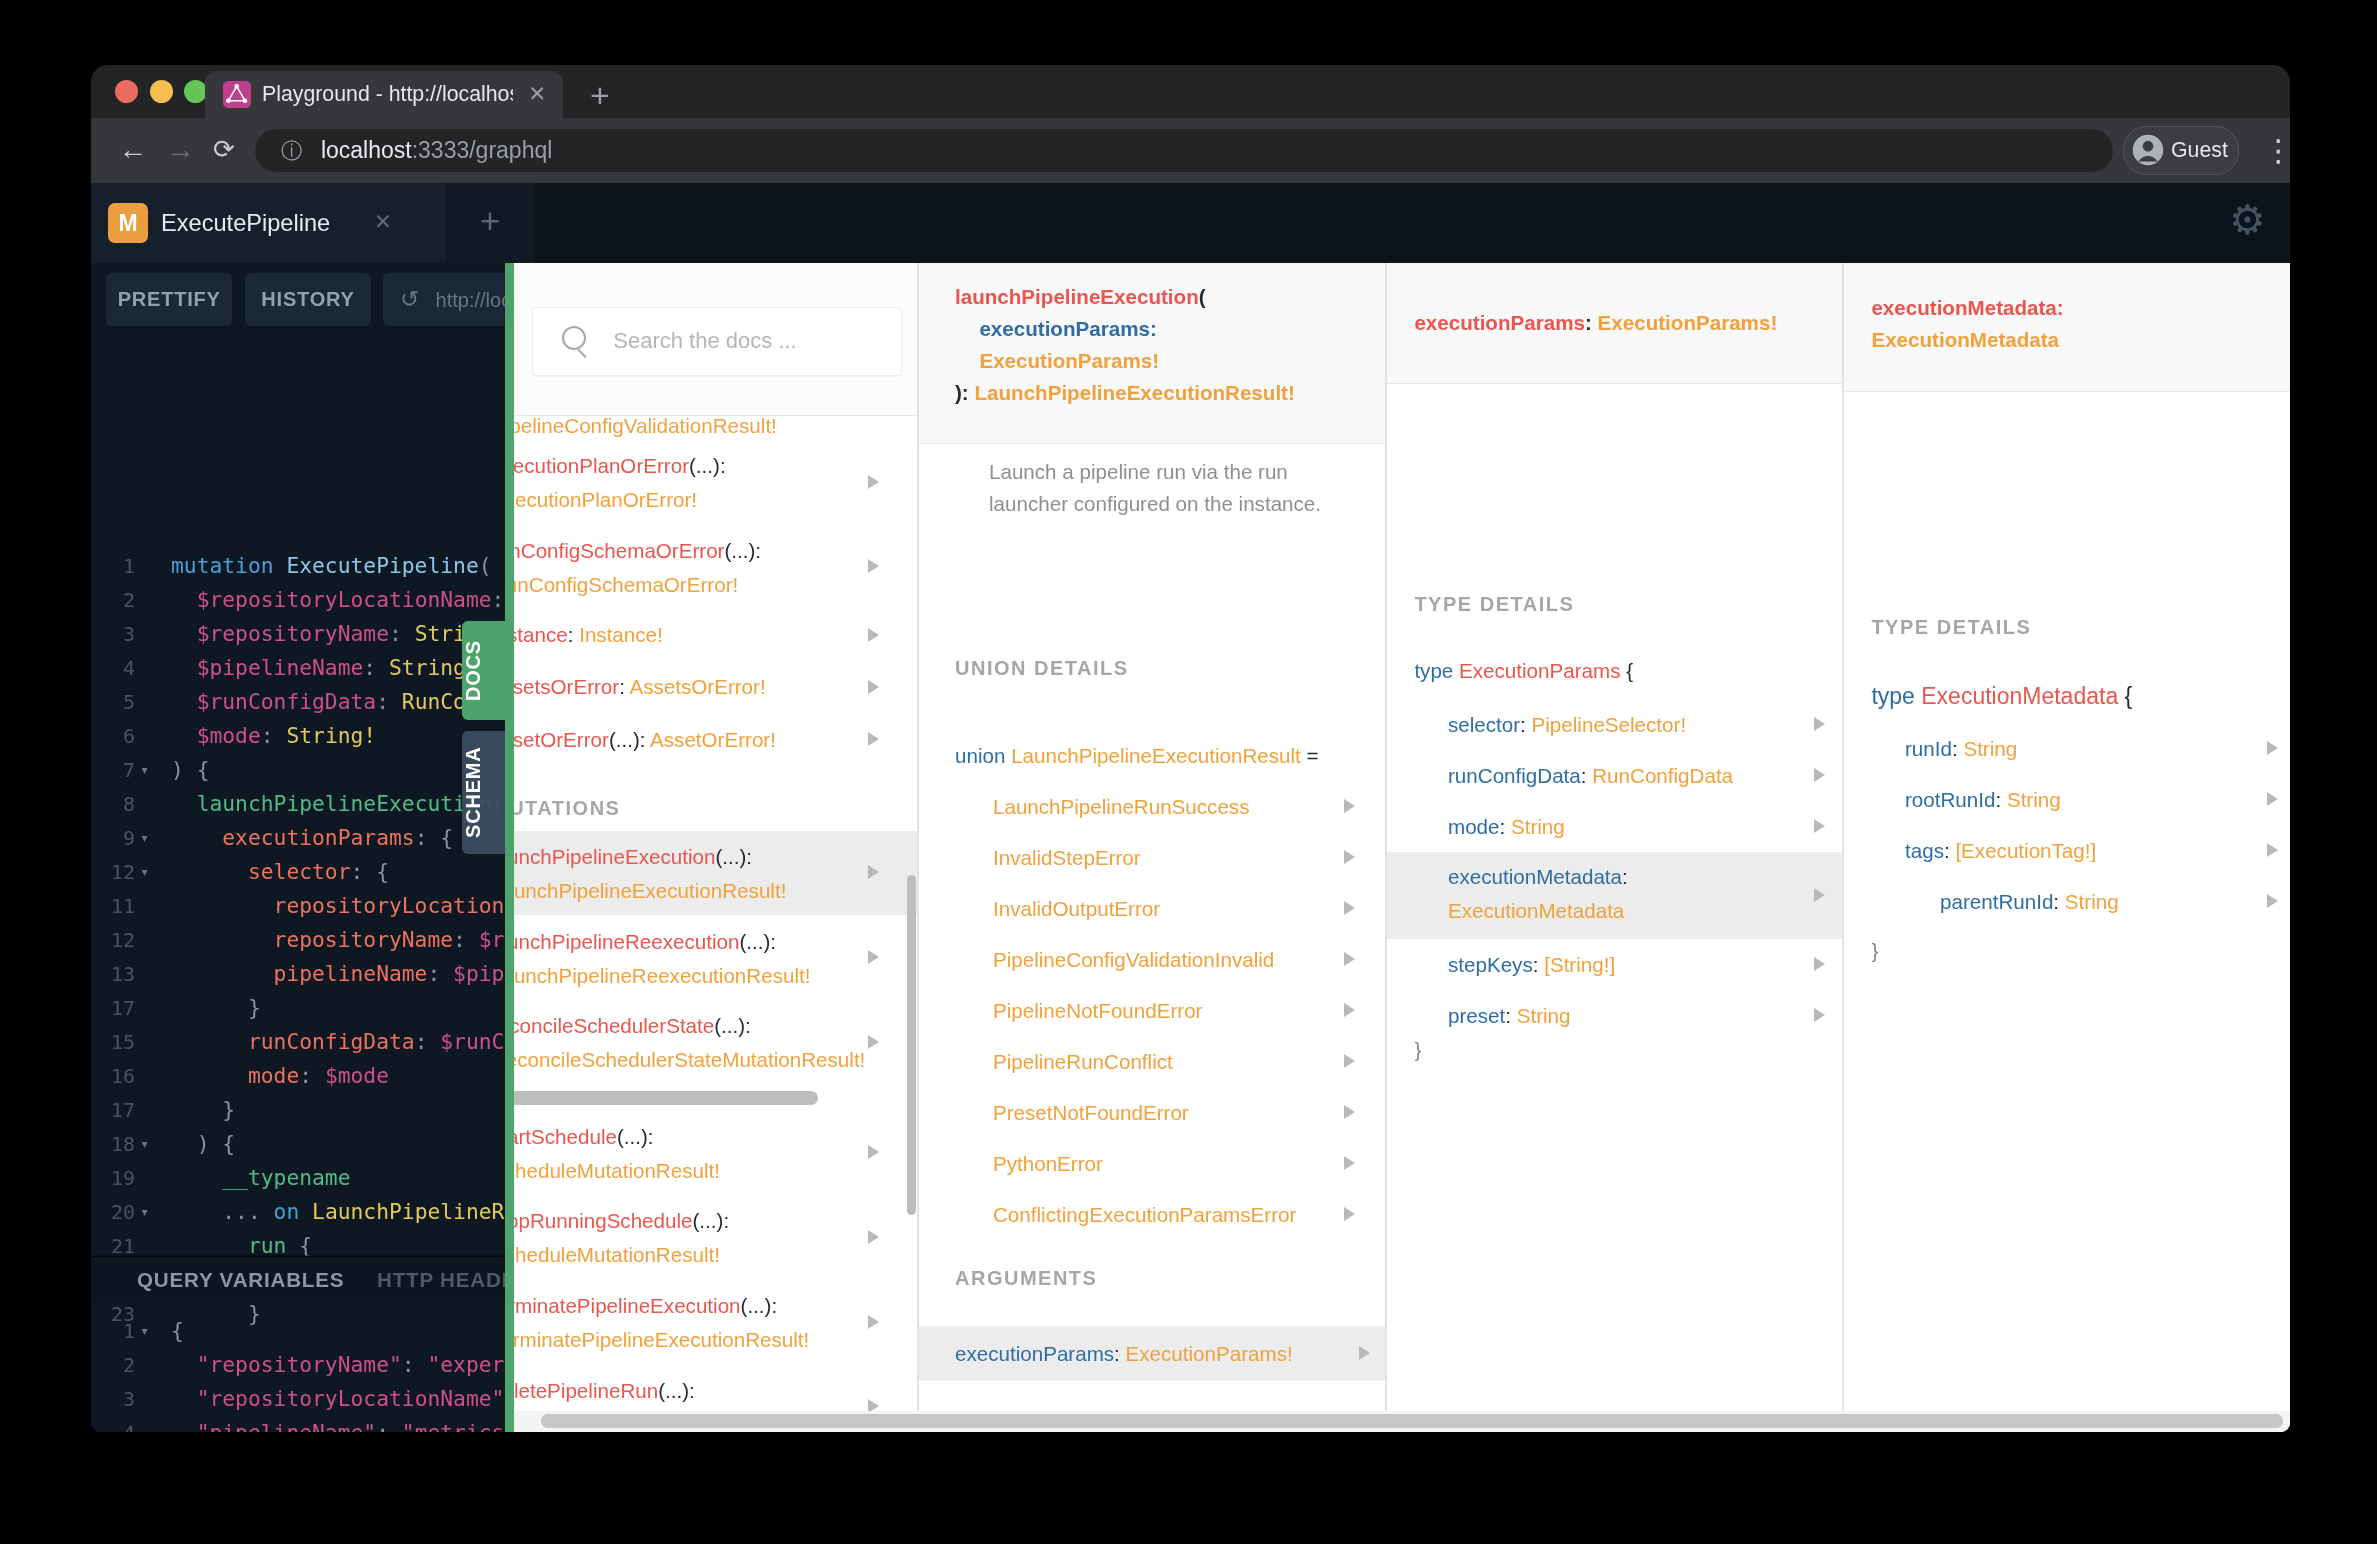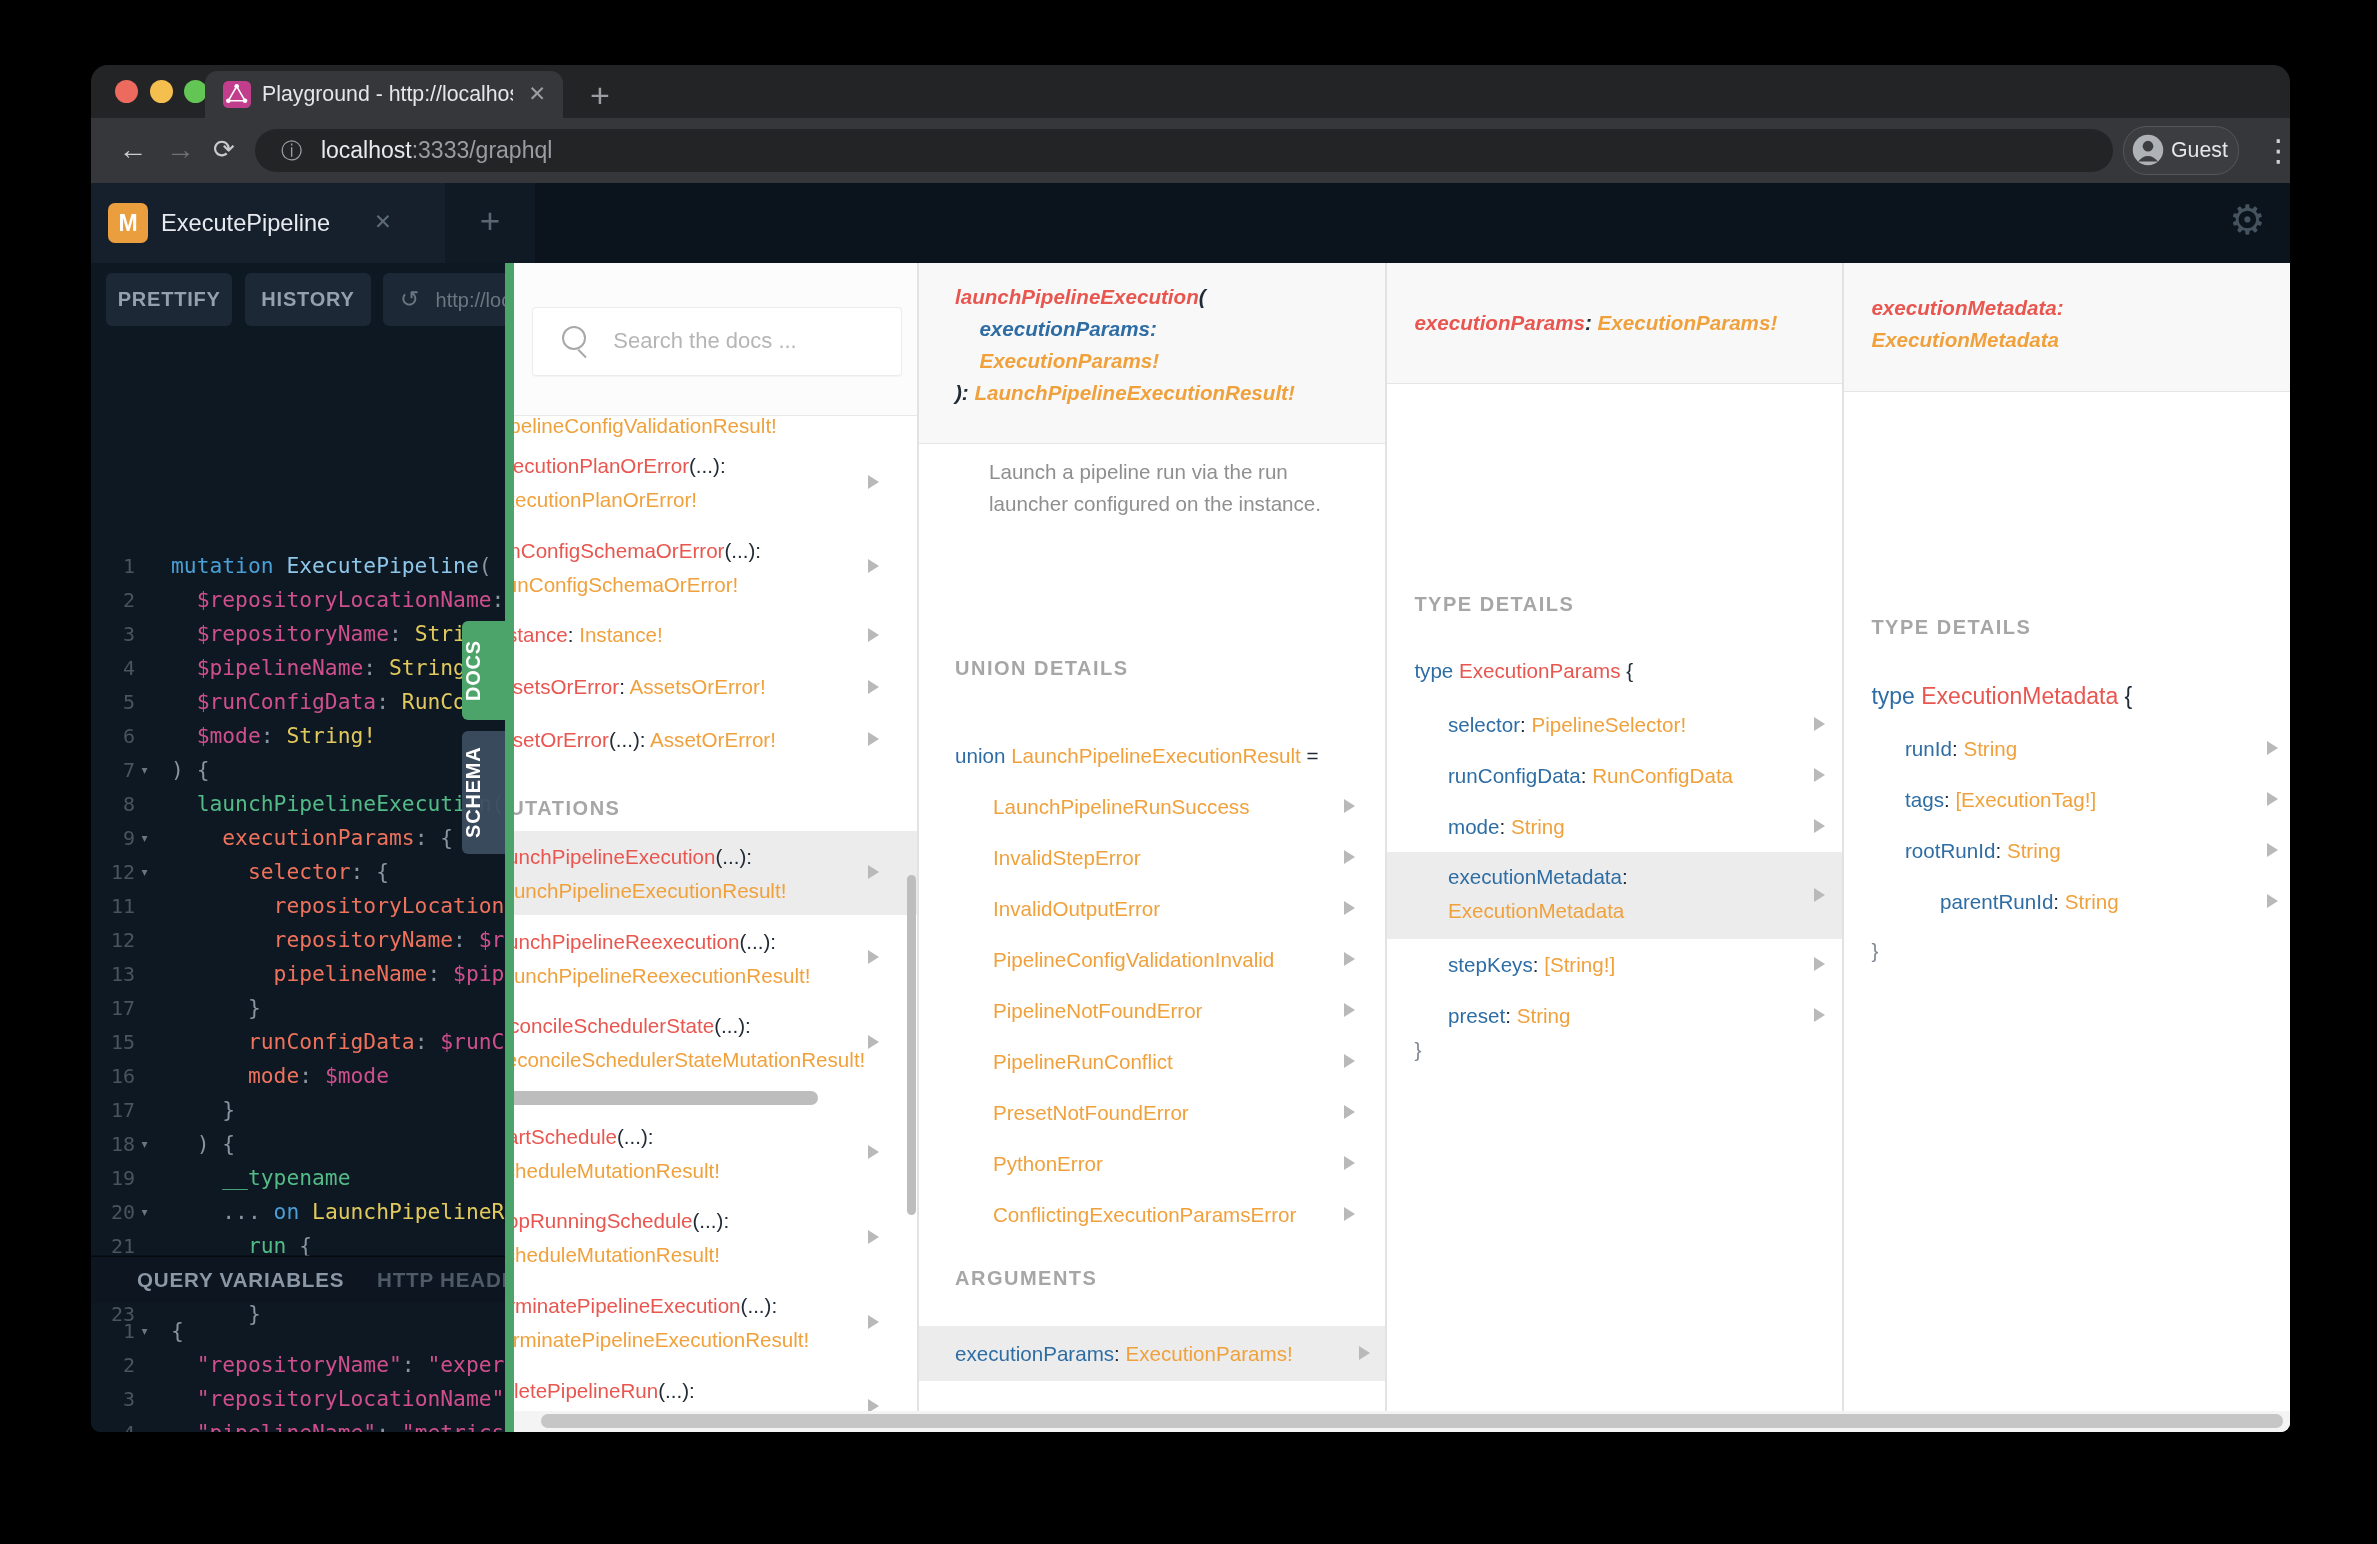--- a/index.html
+++ b/index.html
@@ -90,21 +90,21 @@
   .c1-pad{padding:9.1px 0 7.6px 0;}
   .c1-single{padding:9.1px 0;}
   .c1-arrow{top:50%;margin-top:-7.6px;right:38px;}
   .hthumb{height:13.7px;border-radius:6.9px;background:#bdbdbd;margin:6.1px 0 6.1px 0;width:327px;}
   .vthumb{position:absolute;left:393px;top:612px;width:9.1px;height:340px;border-radius:4.6px;background:#bdbdbd;}
   .bscroll-track{position:absolute;left:0;top:1148px;width:1776px;height:20.6px;background:#f4f4f4;}
   .bscroll{position:absolute;left:27.4px;top:1151px;width:1742px;height:13.7px;border-radius:6.9px;background:#c6c6c6;}
 
   .hdrband{position:absolute;left:0;top:0;width:100%;background:#f8f8f8;border-bottom:1.5px solid #e5e5e5;
            font-size:20.6px;font-weight:bold;}
-  .sigline{height:32px;line-height:32px;white-space:nowrap;font-style:italic;}
+  .sigline{height:32px;line-height:32px;white-space:nowrap;}
   .desc{position:absolute;font-size:20.6px;color:#8f8f8f;line-height:32px;width:358px;}
   .mrow{position:relative;height:51px;line-height:51px;font-size:20.6px;white-space:nowrap;}
   .frow{position:relative;height:51px;line-height:51px;font-size:20.6px;white-space:nowrap;}
   .frow-hl{background:#ececec;}
   .f-arrow{top:50%;margin-top:-7.6px;}
 </style>
 </head>
 <body>
 
 <div id="stage">
@@ -338,22 +338,22 @@
           <div class="hdrband" style="height:128px;">
             <div class="sigline" style="margin:29px 0 0 27.4px;"><span class="doc-red">executionMetadata:</span></div>
             <div class="sigline" style="margin-left:27.4px;"><span class="doc-orange">ExecutionMetadata</span></div>
           </div>
           <div class="doc-label abs" style="left:27.4px;top:353px;">TYPE DETAILS</div>
           <div class="abs" style="left:27.4px;top:420px;font-size:23px;">
             <span class="doc-blue">type </span><span class="doc-red">ExecutionMetadata </span><span class="doc-dark">{</span>
           </div>
           <div id="c4fields" class="abs" style="left:0;top:460px;width:446px;">
               <div class="frow"><span class="doc-blue" style="margin-left: 61px;">runId</span><span class="doc-dark">: </span><span class="doc-orange">String</span><span class="arrow f-arrow" style="right: 12.2px;"></span></div>
+              <div class="frow"><span class="doc-blue" style="margin-left: 61px;">rootRunId</span><span class="doc-dark">: </span><span class="doc-orange">String</span><span class="arrow f-arrow" style="right: 12.2px;"></span></div>
               <div class="frow"><span class="doc-blue" style="margin-left: 61px;">tags</span><span class="doc-dark">: </span><span class="doc-orange">[ExecutionTag!]</span><span class="arrow f-arrow" style="right: 12.2px;"></span></div>
-              <div class="frow"><span class="doc-blue" style="margin-left: 61px;">rootRunId</span><span class="doc-dark">: </span><span class="doc-orange">String</span><span class="arrow f-arrow" style="right: 12.2px;"></span></div>
               <div class="frow"><span class="doc-blue" style="margin-left: 96px;">parentRunId</span><span class="doc-dark">: </span><span class="doc-orange">String</span><span class="arrow f-arrow" style="right: 12.2px;"></span></div>
             </div>
           <div class="abs" style="left:27.4px;top:676px;font-size:20.6px;color:#7e8791;">}</div>
         </div>
 
         <div class="divider" style="left:403px;"></div>
         <div class="divider" style="left:871px;"></div>
         <div class="divider" style="left:1328px;"></div>
         <div class="bscroll-track"></div>
         <div class="bscroll"></div>

